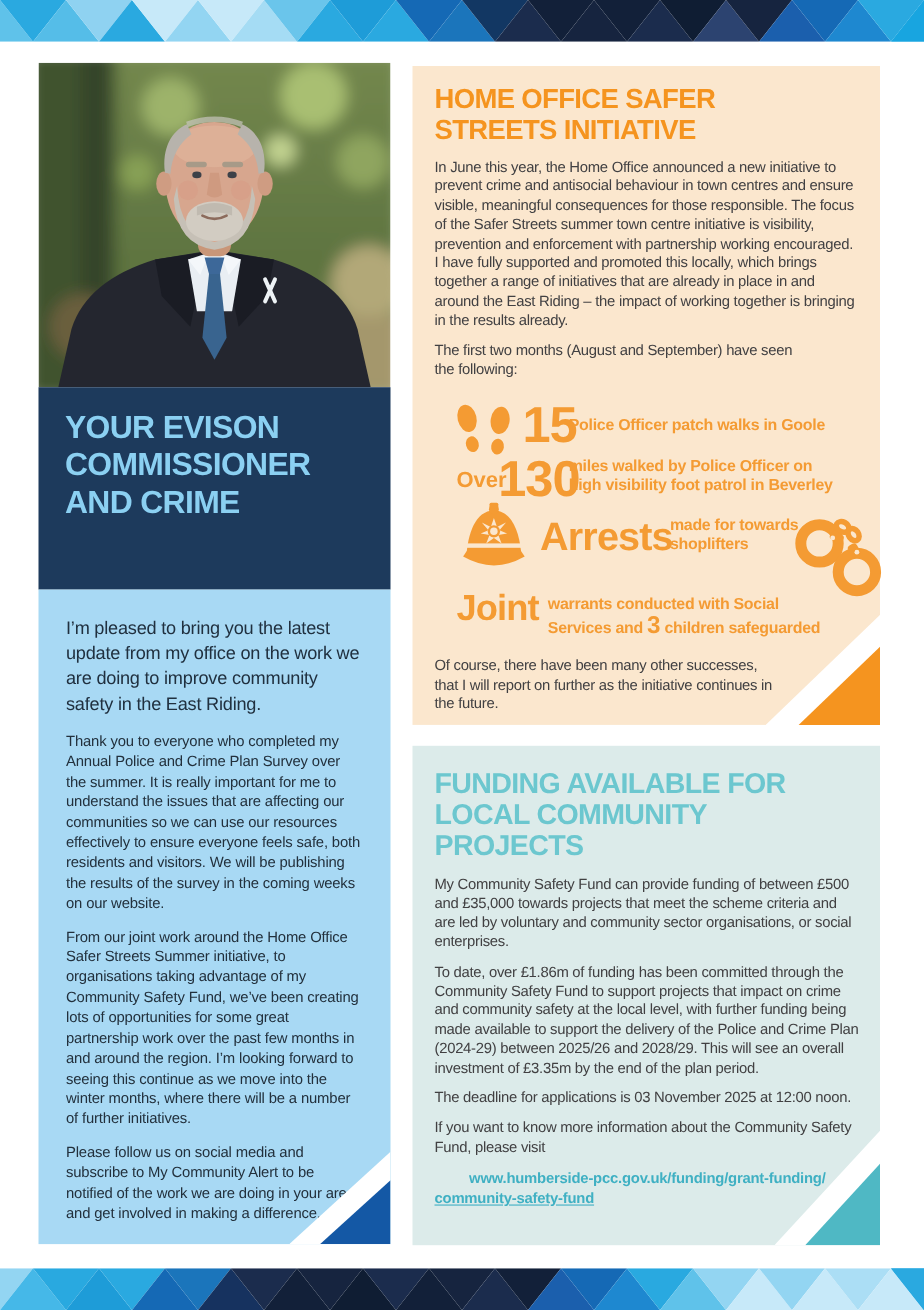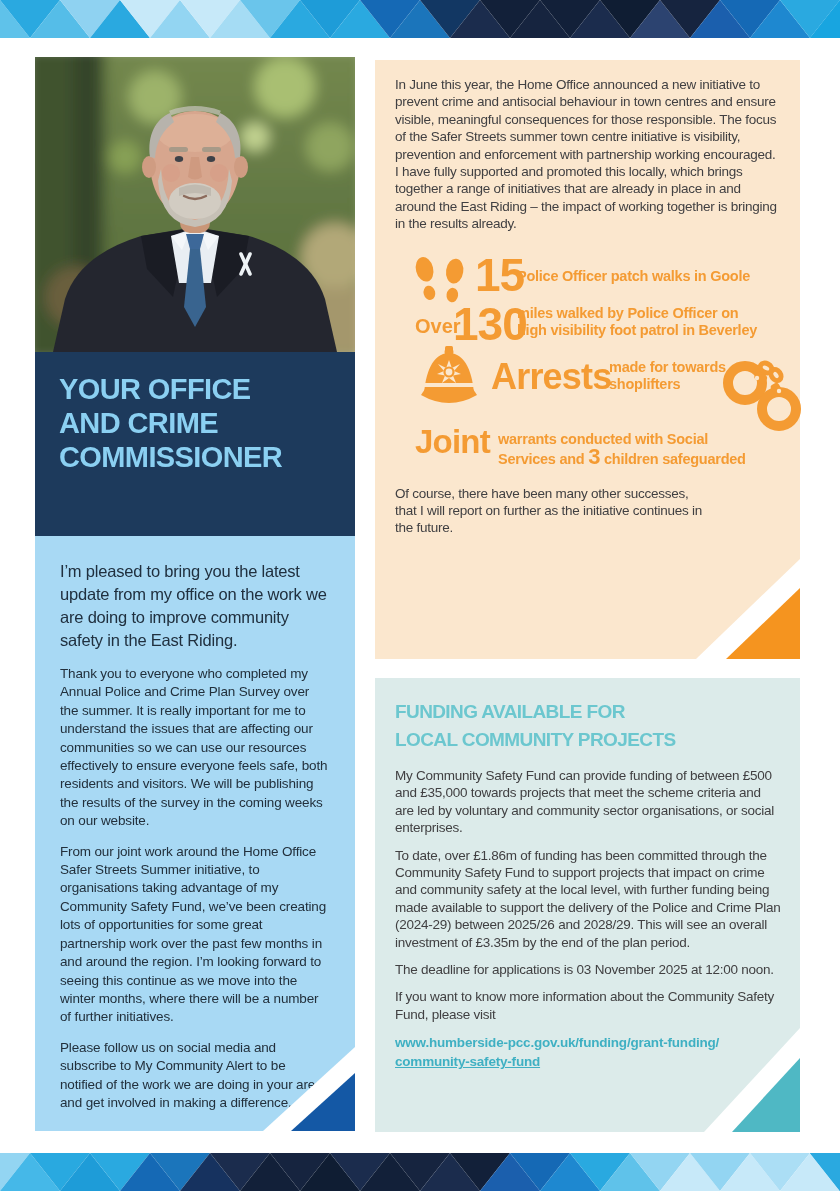--- a/index.html
+++ b/index.html
@@ -30,21 +30,21 @@
 
   .stats { position:relative; height:242px; margin-top:4px; }
   .abs { position:absolute; }
   .big-num { color:#f49b33; font-weight:bold; font-size:46px; letter-spacing:-1px; line-height:1; }
   .big-word { color:#f49b33; font-weight:bold; letter-spacing:-0.8px; line-height:1; }
   .stat-label { color:#f49b33; font-weight:bold; font-size:14.5px; line-height:17px; letter-spacing:-0.25px; }
   .over { color:#f49b33; font-weight:bold; font-size:20px; }
   .joint-big { color:#f49b33; font-weight:bold; font-size:22px; }
 
   .teal-box { position:absolute; left:375px; top:678px; width:425px; height:454px; background:#dcebea; padding:20px 18px 0 20px; }
-  .teal-h { color:#6cc7cf; font-weight:bold; font-size:19px; line-height:28px; letter-spacing:-0.6px; margin-bottom:13px; }
+  .teal-h { color:#6cc7cf; font-weight:bold; font-size:26px; line-height:28px; letter-spacing:-0.6px; margin-bottom:13px; }
   .link { color:#3fb0c3; font-weight:bold; font-size:13.5px; line-height:19px; letter-spacing:-0.2px; text-decoration:none; display:block; }
 
   .corner { position:absolute; right:0; bottom:0; display:block; }
 </style>
 </head>
 <body>
 
 <div class="page">
 
   <svg class="strip strip-top" id="strip-top" viewBox="0 0 840 38" preserveAspectRatio="none">
@@ -142,39 +142,44 @@
 
       <path d="M126,112 Q128,156 160,163 Q192,156 194,112 L197,124 Q194,166 160,170 Q126,166 123,124 Z" fill="#c6c0b6"></path>
       <ellipse cx="160" cy="144" rx="26" ry="18" fill="#d2ccc2"></ellipse>
       <path d="M144,131 Q160,124 176,131 L176,139 Q160,133 144,139 Z" fill="#c0bab0"></path>
       <path d="M149,139 Q160,145 171,139" stroke="#8c6b5c" stroke-width="2.4" fill="none" stroke-linecap="round"></path>
     </svg>
   </div>
 
   <div class="navy-box">
     <div class="navy-title">
-      <span>YOUR OFFICE</span>
+      <span>YOUR EVISON</span>
+      <span>COMMISSIONER</span>
       <span>AND CRIME</span>
-      <span>COMMISSIONER</span>
     </div>
   </div>
 
   <div class="lightblue-box">
     <p class="lead">I’m pleased to bring you the latest update from my office on the work we are doing to improve community safety in the East Riding.</p>
     <p class="body">Thank you to everyone who completed my Annual Police and Crime Plan Survey over the summer. It is really important for me to understand the issues that are affecting our communities so we can use our resources effectively to ensure everyone feels safe, both residents and visitors. We will be publishing the results of the survey in the coming weeks on our website.</p>
     <p class="body">From our joint work around the Home Office Safer Streets Summer initiative, to organisations taking advantage of my Community Safety Fund, we’ve been creating lots of opportunities for some great partnership work over the past few months in and around the region.  I’m looking forward to seeing this continue as we move into the winter months, where there will be a number of further initiatives.</p>
     <p class="body">Please follow us on social media and subscribe to My Community Alert to be notified of the work we are doing in your area and get involved in making a difference.</p>
     <svg class="corner" width="92" height="84" viewBox="0 0 92 84">
       <polygon points="0,84 92,0 92,84" fill="#ffffff"></polygon>
       <polygon points="28,84 92,26 92,84" fill="#1458a5"></polygon>
     </svg>
   </div>
 
   <div class="peach-box">
+    <h2 class="orange-h">
+      <span>HOME OFFICE SAFER</span>
+      <span>STREETS INITIATIVE</span>
+    </h2>
     <p class="body">In June this year, the Home Office announced a new initiative to prevent crime and antisocial behaviour in town centres and ensure visible, meaningful consequences for those responsible. The focus of the Safer Streets summer town centre initiative is visibility, prevention and enforcement with partnership working encouraged.  I have fully supported and promoted this locally, which brings together a range of initiatives that are already in place in and around the East Riding – the impact of working together is bringing in the results already.</p>
+    <p class="body" style="width:330px;">The first two months (August and September) have seen the following:</p>
 
     <div class="stats">
 
       <svg class="abs" style="left:18px;top:10px;" width="56" height="56" viewBox="0 0 56 56">
         <g fill="#f49b33">
           <g transform="rotate(-14 14 26)">
             <ellipse cx="14" cy="16" rx="8.6" ry="12.5"></ellipse>
             <ellipse cx="13" cy="40" rx="5.8" ry="7.2"></ellipse>
           </g>
           <g transform="rotate(8 40 30)">
@@ -242,21 +247,21 @@
   <div class="teal-box">
     <h2 class="teal-h">
       <span>FUNDING AVAILABLE FOR</span>
       <span>LOCAL COMMUNITY PROJECTS</span>
     </h2>
     <p class="body">My Community Safety Fund can provide funding of between £500 and £35,000 towards projects that meet the scheme criteria and are led by voluntary and community sector organisations, or social enterprises.</p>
     <p class="body">To date, over £1.86m of funding has been committed through the Community Safety Fund to support projects that impact on crime and community safety at the local level, with further funding being made available to support the delivery of the Police and Crime Plan (2024-29) between 2025/26 and 2028/29.  This will see an overall investment of £3.35m by the end of the plan period.</p>
     <p class="body">The deadline for applications is 03 November 2025 at 12:00 noon.</p>
     <p class="body">If you want to know more information about the Community Safety Fund, please visit</p>
     <a class="link" href="#">
-      <span style="display:block;">www.humberside-pcc.gov.uk/funding/grant-funding/</span>
+      <span style="display:block;text-align:center;">www.humberside-pcc.gov.uk/funding/grant-funding/</span>
       <span style="display:block;text-decoration:underline;">community-safety-fund</span>
     </a>
     <svg class="corner" width="96" height="104" viewBox="0 0 96 104">
       <polygon points="0,104 96,0 96,104" fill="#ffffff"></polygon>
       <polygon points="28,104 96,30 96,104" fill="#4fb8c4"></polygon>
     </svg>
   </div>
 
   <svg class="strip strip-bottom" id="strip-bottom" viewBox="0 0 840 38" preserveAspectRatio="none">
       <polygon points="0,0 30,0 0,38" fill="#93d5f2"></polygon>

